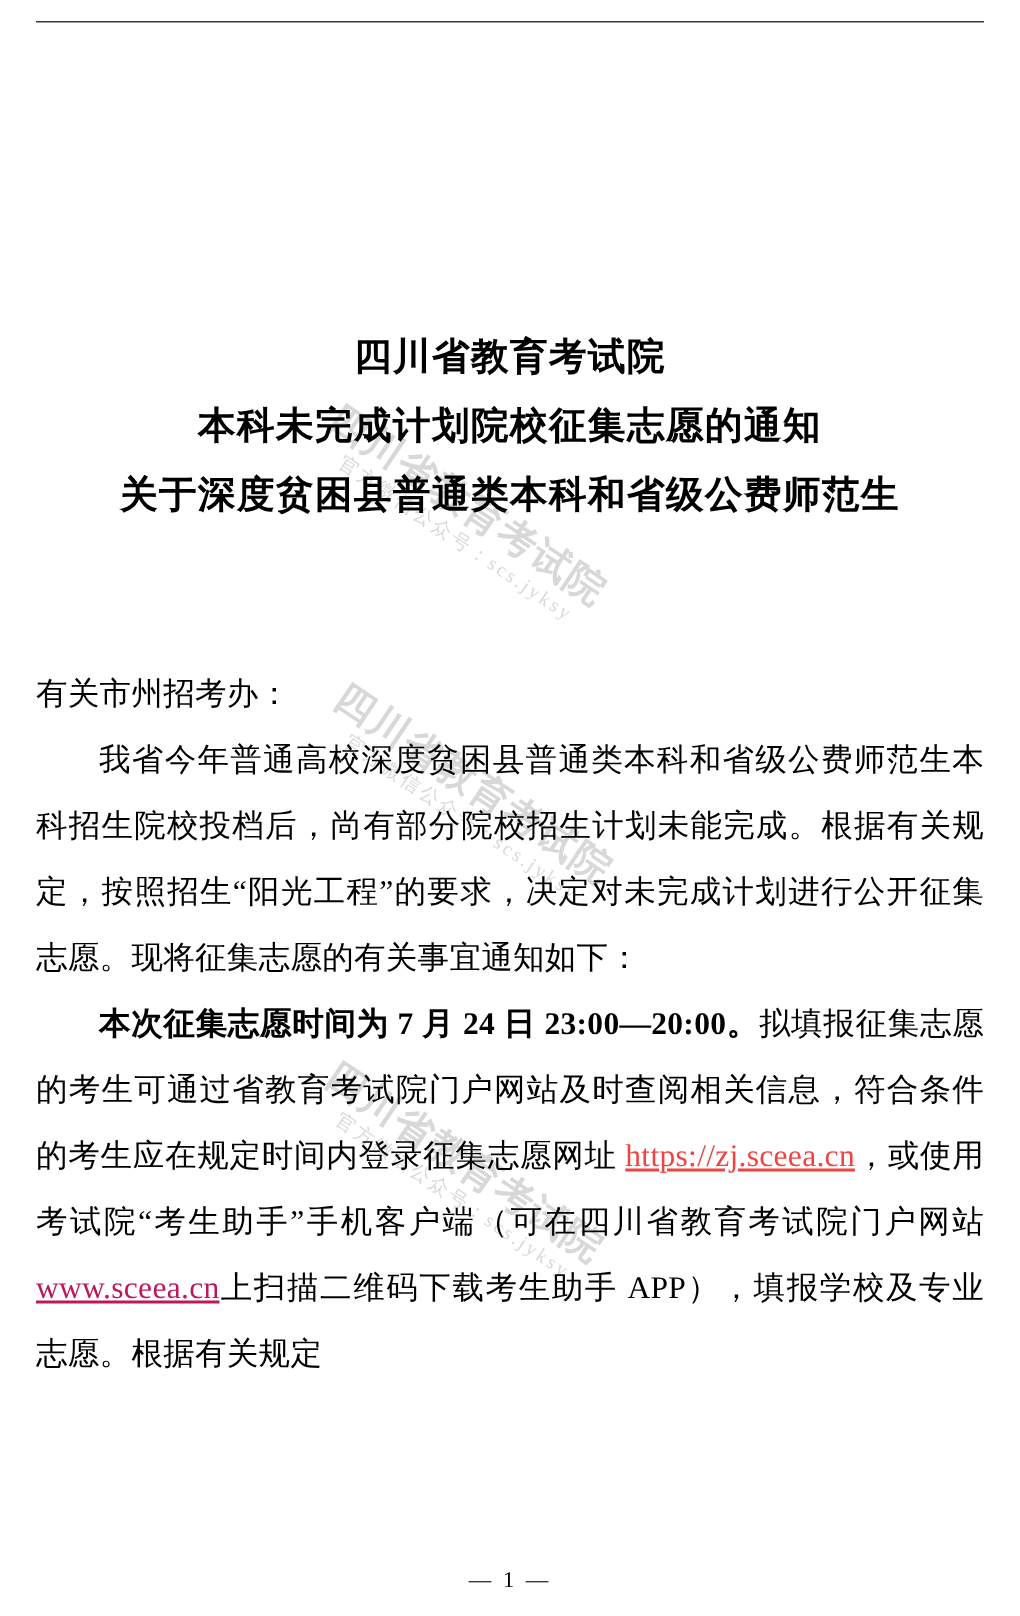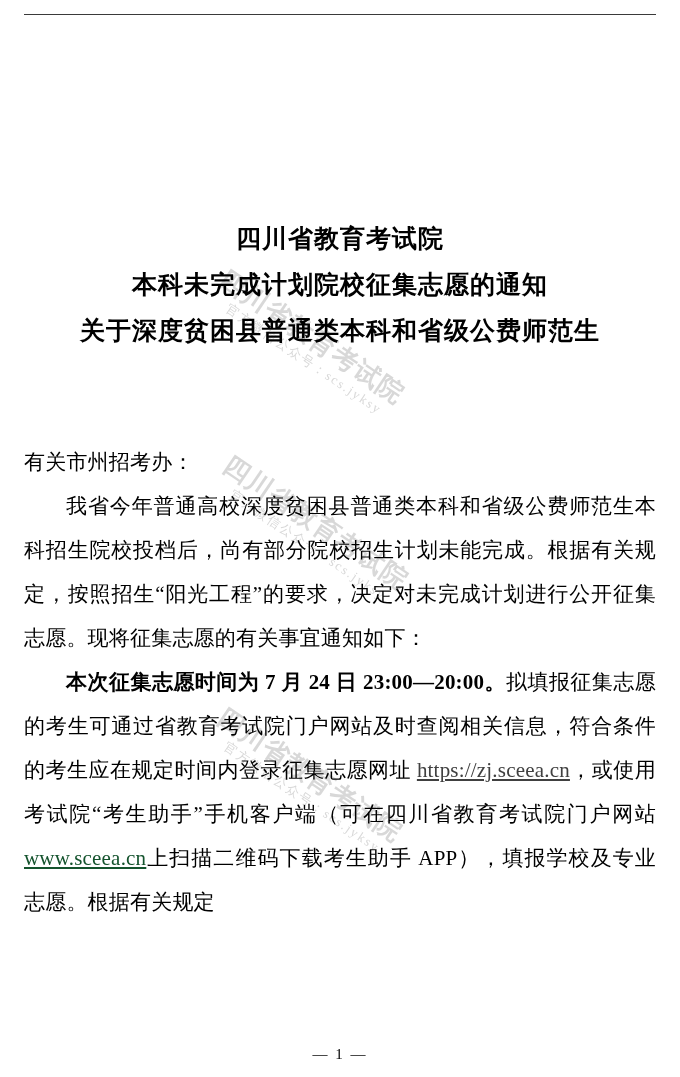--- a/index.html
+++ b/index.html
@@ -104,25 +104,25 @@
   p.salutation { margin-bottom: 0; }
   .bold { font-weight: 700; }
   .heading-sub {
     font-weight: 700;
     font-size: 20.5px;
     line-height: 44px;
     text-indent: 2em;
     margin: 0;
   }
   .link {
-    color: #404040;
+    color: #ef4444;
     text-decoration: underline;
   }
   .link-blue {
-    color: #14532d;
+    color: #be185d;
     text-decoration: underline;
   }
   .footer {
     position: absolute;
     left: 0;
     bottom: 14px;
     width: 680px;
     text-align: center;
     font-size: 15px;
     letter-spacing: 2px;

